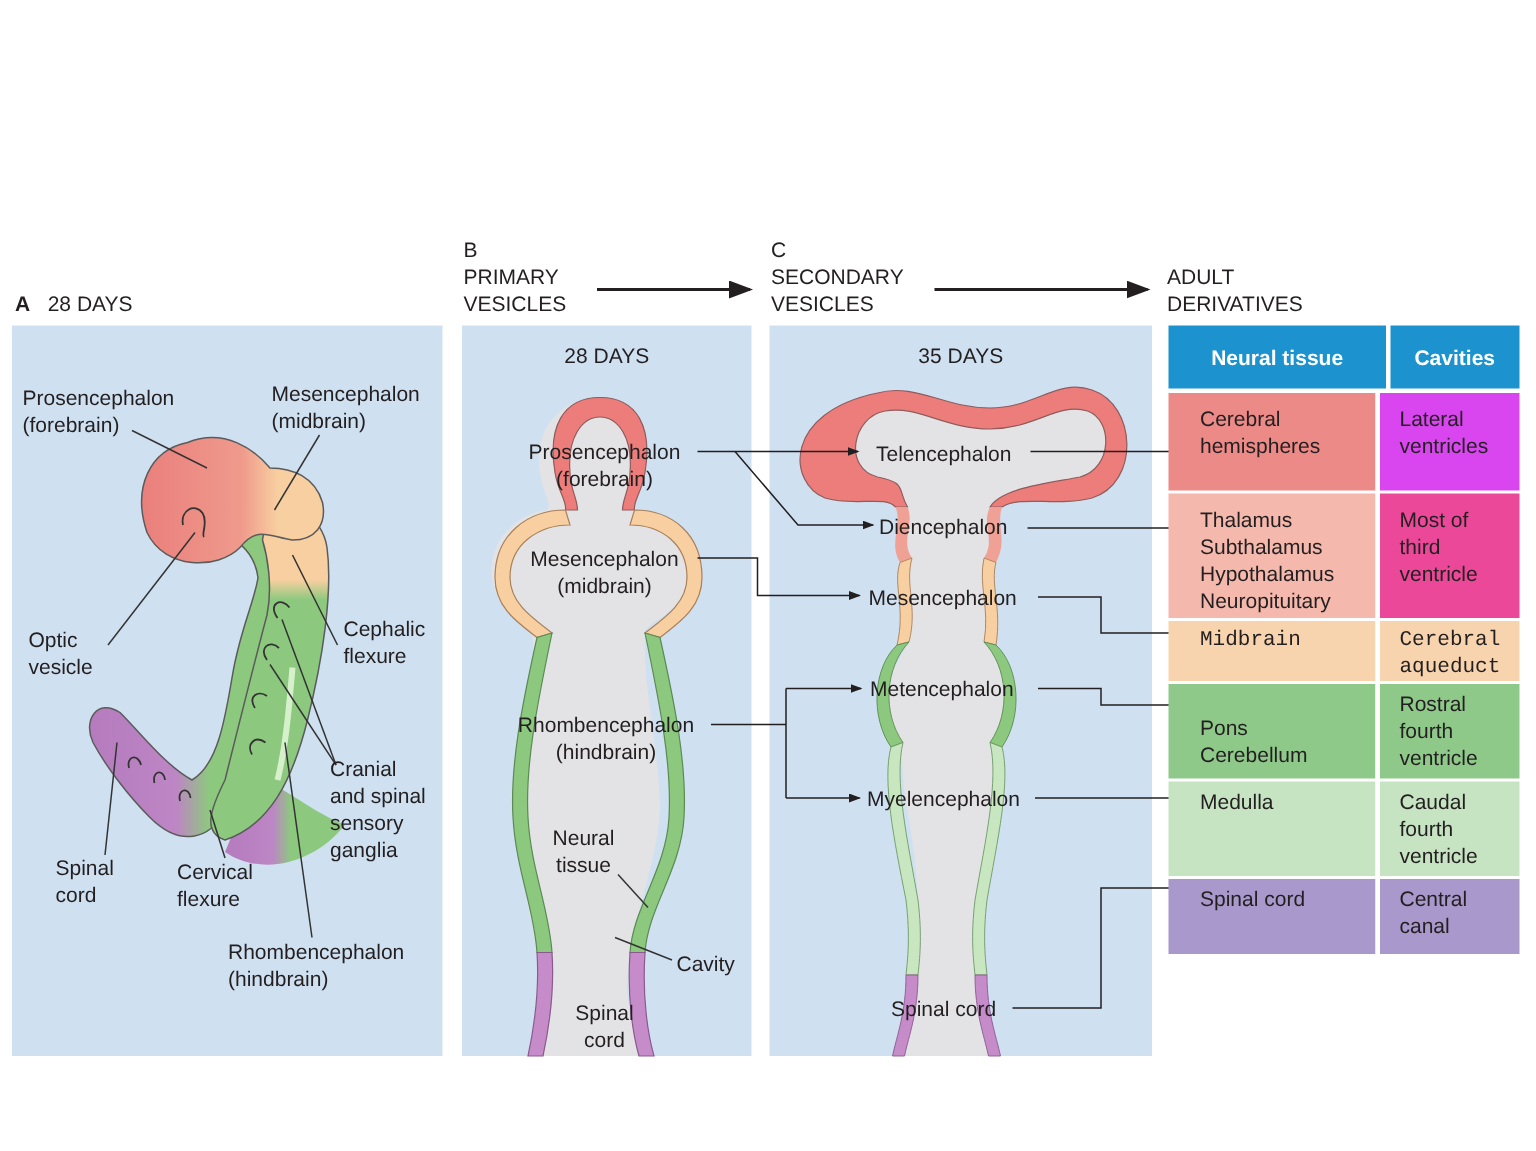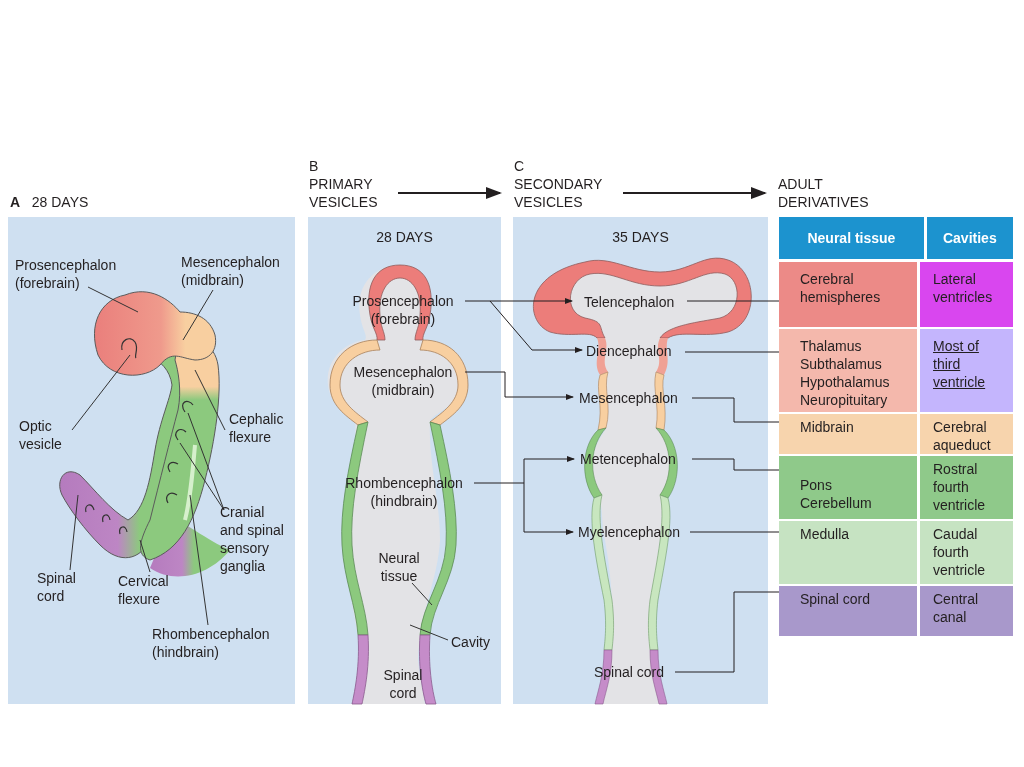--- a/index.html
+++ b/index.html
@@ -212,21 +212,21 @@
   <div>(forebrain)</div>
 </div>
 <div class="abs lbl" style="left:348px;top:363px;text-align:center;width:110px;">
   <div>Mesencephalon</div>
   <div>(midbrain)</div>
 </div>
 <div class="abs lbl" style="left:338px;top:474px;text-align:center;width:132px;">
   <div>Rhombencephalon</div>
   <div>(hindbrain)</div>
 </div>
-<div class="abs lbl" style="left:374px;top:549px;text-align:center;width:50px;">
+<div class="abs lbl" style="left:364px;top:549px;text-align:center;width:50px;">
   <div>Neural</div>
   <div>tissue</div>
 </div>
 <div class="abs lbl" style="left:451px;top:633px;">Cavity</div>
 <div class="abs lbl" style="left:378px;top:666px;text-align:center;width:50px;">
   <div>Spinal</div>
   <div>cord</div>
 </div>
 
 <div class="abs lbl" style="left:584px;top:293px;">Telencephalon</div>
@@ -255,27 +255,27 @@
         </div>
       </div>
       <div style="display: flex; margin-top: 2px; height: 83px;">
         <div class="cell" style="width: 138px; background: rgb(244, 184, 172); padding-top: 8px;">
           <div>Thalamus</div>
           <div>Subthalamus</div>
           <div>Hypothalamus</div>
           <div>Neuropituitary</div>
         </div>
         <div style="width: 3px; background: rgb(255, 255, 255);"></div>
-        <div class="cell2" style="width: 93px; background: #c4b5fd; padding-top: 8px; text-decoration: underline;">
+        <div class="cell2" style="width: 93px; background: #ec4899; padding-top: 8px;">
           <div>Most of</div>
           <div>third</div>
           <div>ventricle</div>
         </div>
       </div>
-      <div style="display: flex; margin-top: 2px; height: 40px;">
+      <div style="display: flex; margin-top: 2px; height: 40px; font-family: Liberation Mono, monospace;">
         <div class="cell" style="width: 138px; background: rgb(247, 212, 173); padding-top: 4px;">
           <div>Midbrain</div>
         </div>
         <div style="width: 3px; background: rgb(255, 255, 255);"></div>
         <div class="cell2" style="width: 93px; background: rgb(247, 212, 173); padding-top: 4px;">
           <div>Cerebral</div>
           <div>aqueduct</div>
         </div>
       </div>
       <div style="display: flex; margin-top: 2px; height: 63px;">

